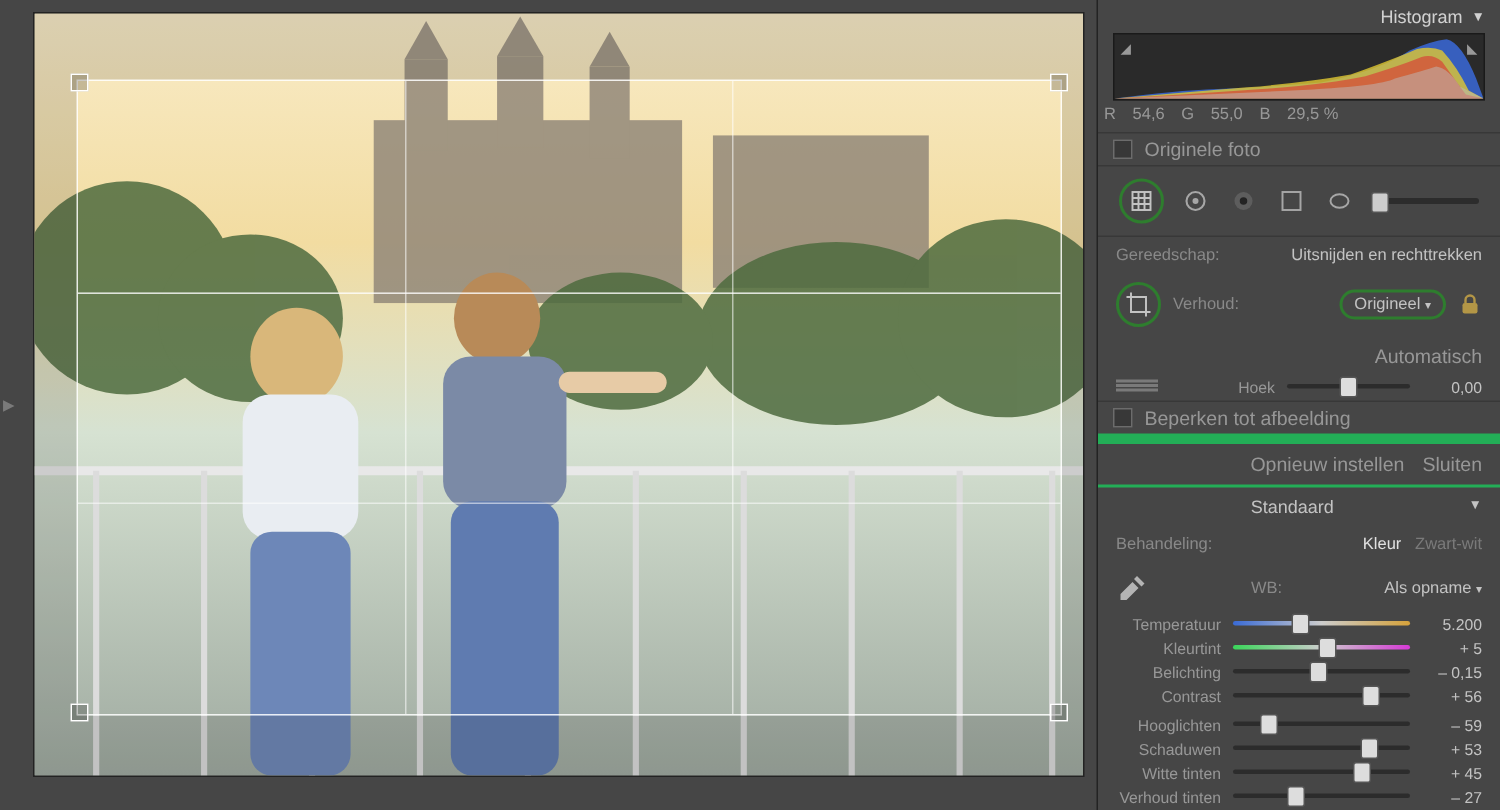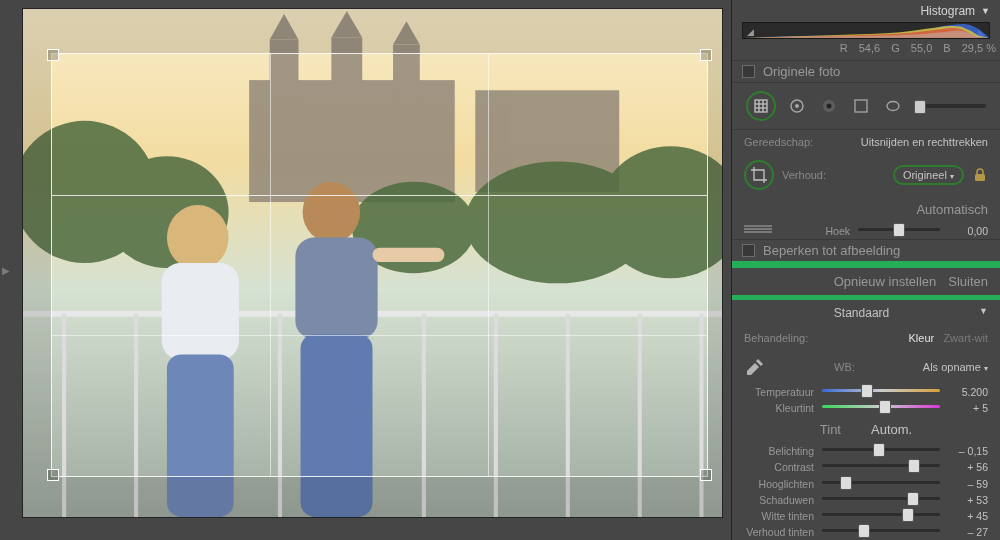--- a/index.html
+++ b/index.html
@@ -16,42 +16,42 @@
   .handle{position:absolute;width:10px;height:10px;border:1px solid #fff;background:rgba(0,0,0,.2)}
   .h-tl{left:-5px;top:-5px}.h-tr{right:-5px;top:-5px}.h-bl{left:-5px;bottom:-5px}.h-br{right:-5px;bottom:-5px}
   .expander{position:absolute;left:2px;top:50%;transform:translateY(-50%);color:#888;font-size:10px}
   
   .panel{width:268px;background:#4b4b4b;display:flex;flex-direction:column;overflow:hidden}
   .hist-head{display:flex;justify-content:flex-end;align-items:center;padding:4px 10px;color:#eee;font-size:12px}
   .tri{font-size:9px;margin-left:6px}
   .hist{height:78px;margin:0 10px;background:#2a2a2a;border:1px solid #1a1a1a;position:relative;overflow:hidden}
   .hist-clip{position:absolute;top:4px;font-size:9px;color:#999}
   .hist-clip.l{left:4px}.hist-clip.r{right:4px}
-  .hist-vals{text-align:right;color:#aaa;font-size:11px;padding:3px 0 6px}
+  .hist-vals{text-align:left;color:#aaa;font-size:11px;padding:3px 0 6px}
   .hist-vals span{margin:0 4px}
   .row{display:flex;align-items:center;padding:3px 10px;gap:8px;border-top:1px solid #3a3a3a}
   .row.nob{border-top:none}
   .chk{width:11px;height:11px;border:1px solid #777;background:#3a3a3a}
   .toolstrip{display:flex;align-items:center;gap:10px;padding:8px 14px;border-top:1px solid #3a3a3a;border-bottom:1px solid #3a3a3a}
   .tool{width:22px;height:22px;display:flex;align-items:center;justify-content:center;color:#bbb}
   .tool svg{width:18px;height:18px}
   .circ-green{border:2px solid #2e8b2e;border-radius:50%;padding:2px}
   .sub{padding:6px 12px}
   .lbl{color:#999}
   .val{color:#ddd;margin-left:auto}
   .link-right{color:#bbb;text-decoration:none}
   .slider-row{display:flex;align-items:flex-start;padding:2px 12px;gap:8px}
   .slider-row .name{width:70px;text-align:right;color:#aaa;font-size:10.5px}
   .slider{flex:1;height:8px;position:relative}
   .slider .track{position:absolute;left:0;right:0;top:3px;height:3px;background:#2c2c2c;border-radius:2px}
   .slider.grad .track{background:linear-gradient(to right,#3a6bd6,#ccc,#d6a23a)}
   .slider.grad2 .track{background:linear-gradient(to right,#3ad65a,#ccc,#d63ad6)}
   .slider .thumb{position:absolute;top:-2px;width:10px;height:12px;background:#ddd;border:1px solid #555;border-radius:2px;transform:translateX(-50%)}
   .slider-row .num{width:40px;text-align:right;color:#ddd;font-size:10.5px}
-  .sect{display:flex;align-items:flex-start;padding:6px 12px;border-top:5px solid #22c55e;color:#ddd;font-size:12px}
+  .sect{display:flex;align-items:flex-start;padding:6px 12px;border-top:2px solid #22c55e;color:#ddd;font-size:12px}
   .sect .tri{margin-left:auto}
   .btns{display:flex;justify-content:flex-end;gap:12px;padding:6px 12px;border-top:7px solid #22c55e}
   .ghost{color:#bbb;cursor:pointer}
   .small{font-size:13px;color:#aaa}
   .lock{width:16px;height:16px}
   .angle-icon{width:28px;display:flex;flex-direction:column;gap:1px}
   .angle-icon i{height:2px;background:#888}
   .dropper{width:22px;height:22px;color:#ccc}
   .hist svg{position:absolute;left:0;bottom:0;width:100%;height:100%}
 </style>
@@ -278,24 +278,20 @@
       </div>
     <div class="slider-row">
         <span class="name">Kleurtint</span>
         <div class="slider grad2">
           <div class="track"></div>
           <div class="thumb" style="left: 53%;"></div>
         </div>
         <span class="num">+ 5</span>
       </div>
 
-    <div class="row nob sub" style="justify-content:center;gap:30px">
-      <span class="small">Tint</span>
-      <span class="small" style="color:#ddd">Autom.</span>
-    </div>
 
     <div class="slider-row">
         <span class="name">Belichting</span>
         <div class="slider">
           <div class="track"></div>
           <div class="thumb" style="left: 48%;"></div>
         </div>
         <span class="num">– 0,15</span>
       </div>
     <div class="slider-row">

